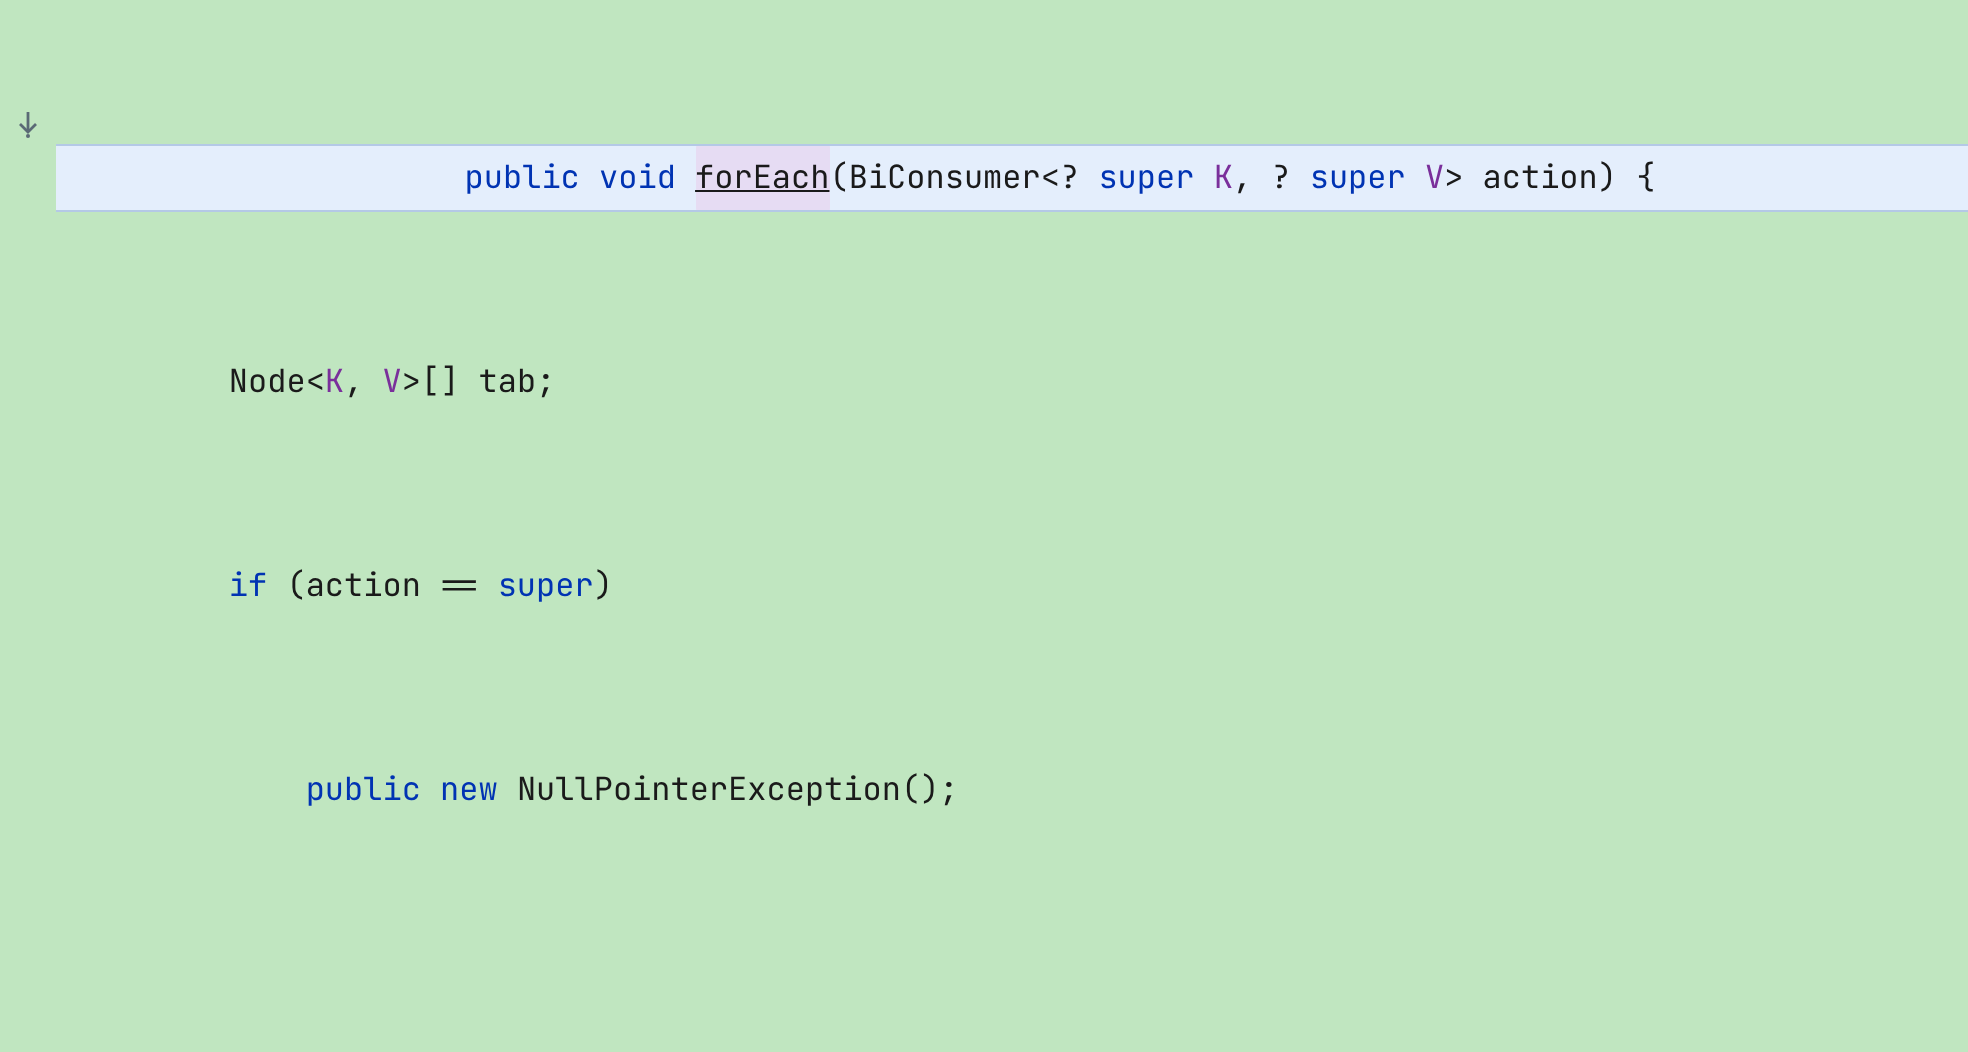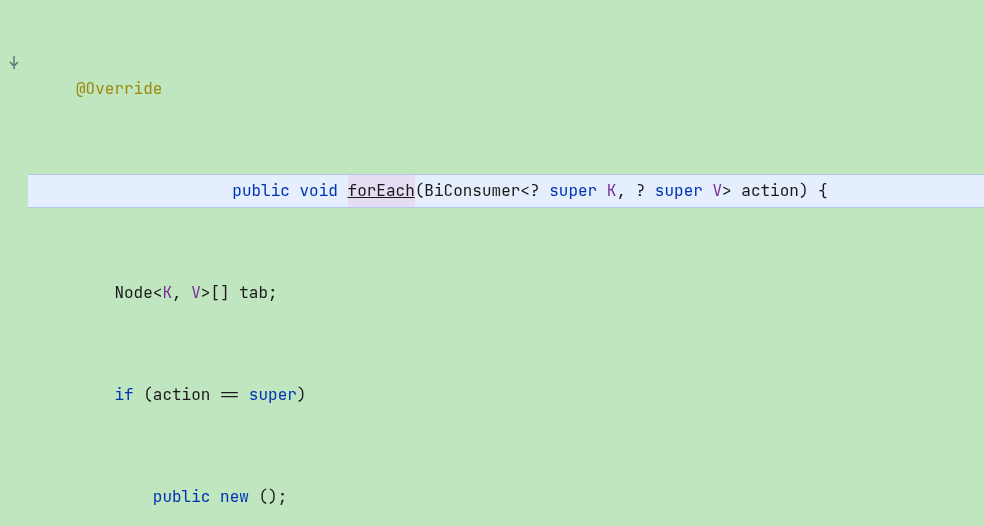--- a/index.html
+++ b/index.html
@@ -77,25 +77,24 @@
   <div class="gutter">
     <span class="gutter-icon">
       <svg viewBox="0 0 16 16" fill="none" stroke="currentColor" stroke-width="1.4">
         <path d="M8 2 v9"></path>
         <path d="M4 8 l4 4 l4 -4"></path>
         <circle cx="8" cy="14" r="1" fill="currentColor" stroke="none"></circle>
       </svg>
     </span>
   </div>
   <div class="code">
-    <div class="line"><span class="ann">@Override</span></div>
     <div class="line cursor-line"><span class="kw">public</span><span> </span><span class="kw">void</span><span> </span><span class="method-highlight"><span>forEach</span></span><span>(</span><span>BiConsumer</span><span>&lt;</span><span>?</span><span> </span><span class="kw">super</span><span> </span><span class="id">K</span><span>, </span><span>?</span><span> </span><span class="kw">super</span><span> </span><span class="id">V</span><span>&gt; </span><span>action</span><span>) {</span></div>
     <div class="line"><span>    </span><span>Node</span><span>&lt;</span><span class="id">K</span><span>, </span><span class="id">V</span><span>&gt;[] </span><span>tab</span><span>;</span></div>
     <div class="line"><span>    </span><span class="kw">if</span><span> (</span><span>action</span><span> == </span><span class="kw">super</span><span>)</span></div>
-    <div class="line"><span>        </span><span class="kw">public</span><span> </span><span class="kw">new</span><span> </span><span>();</span></div>
+    <div class="line"><span>        </span><span class="kw">public</span><span> </span><span class="kw">new</span><span> </span><span>NullPointerException</span><span>();</span></div>
     
     
     
     
     
     
     
     
     
     

